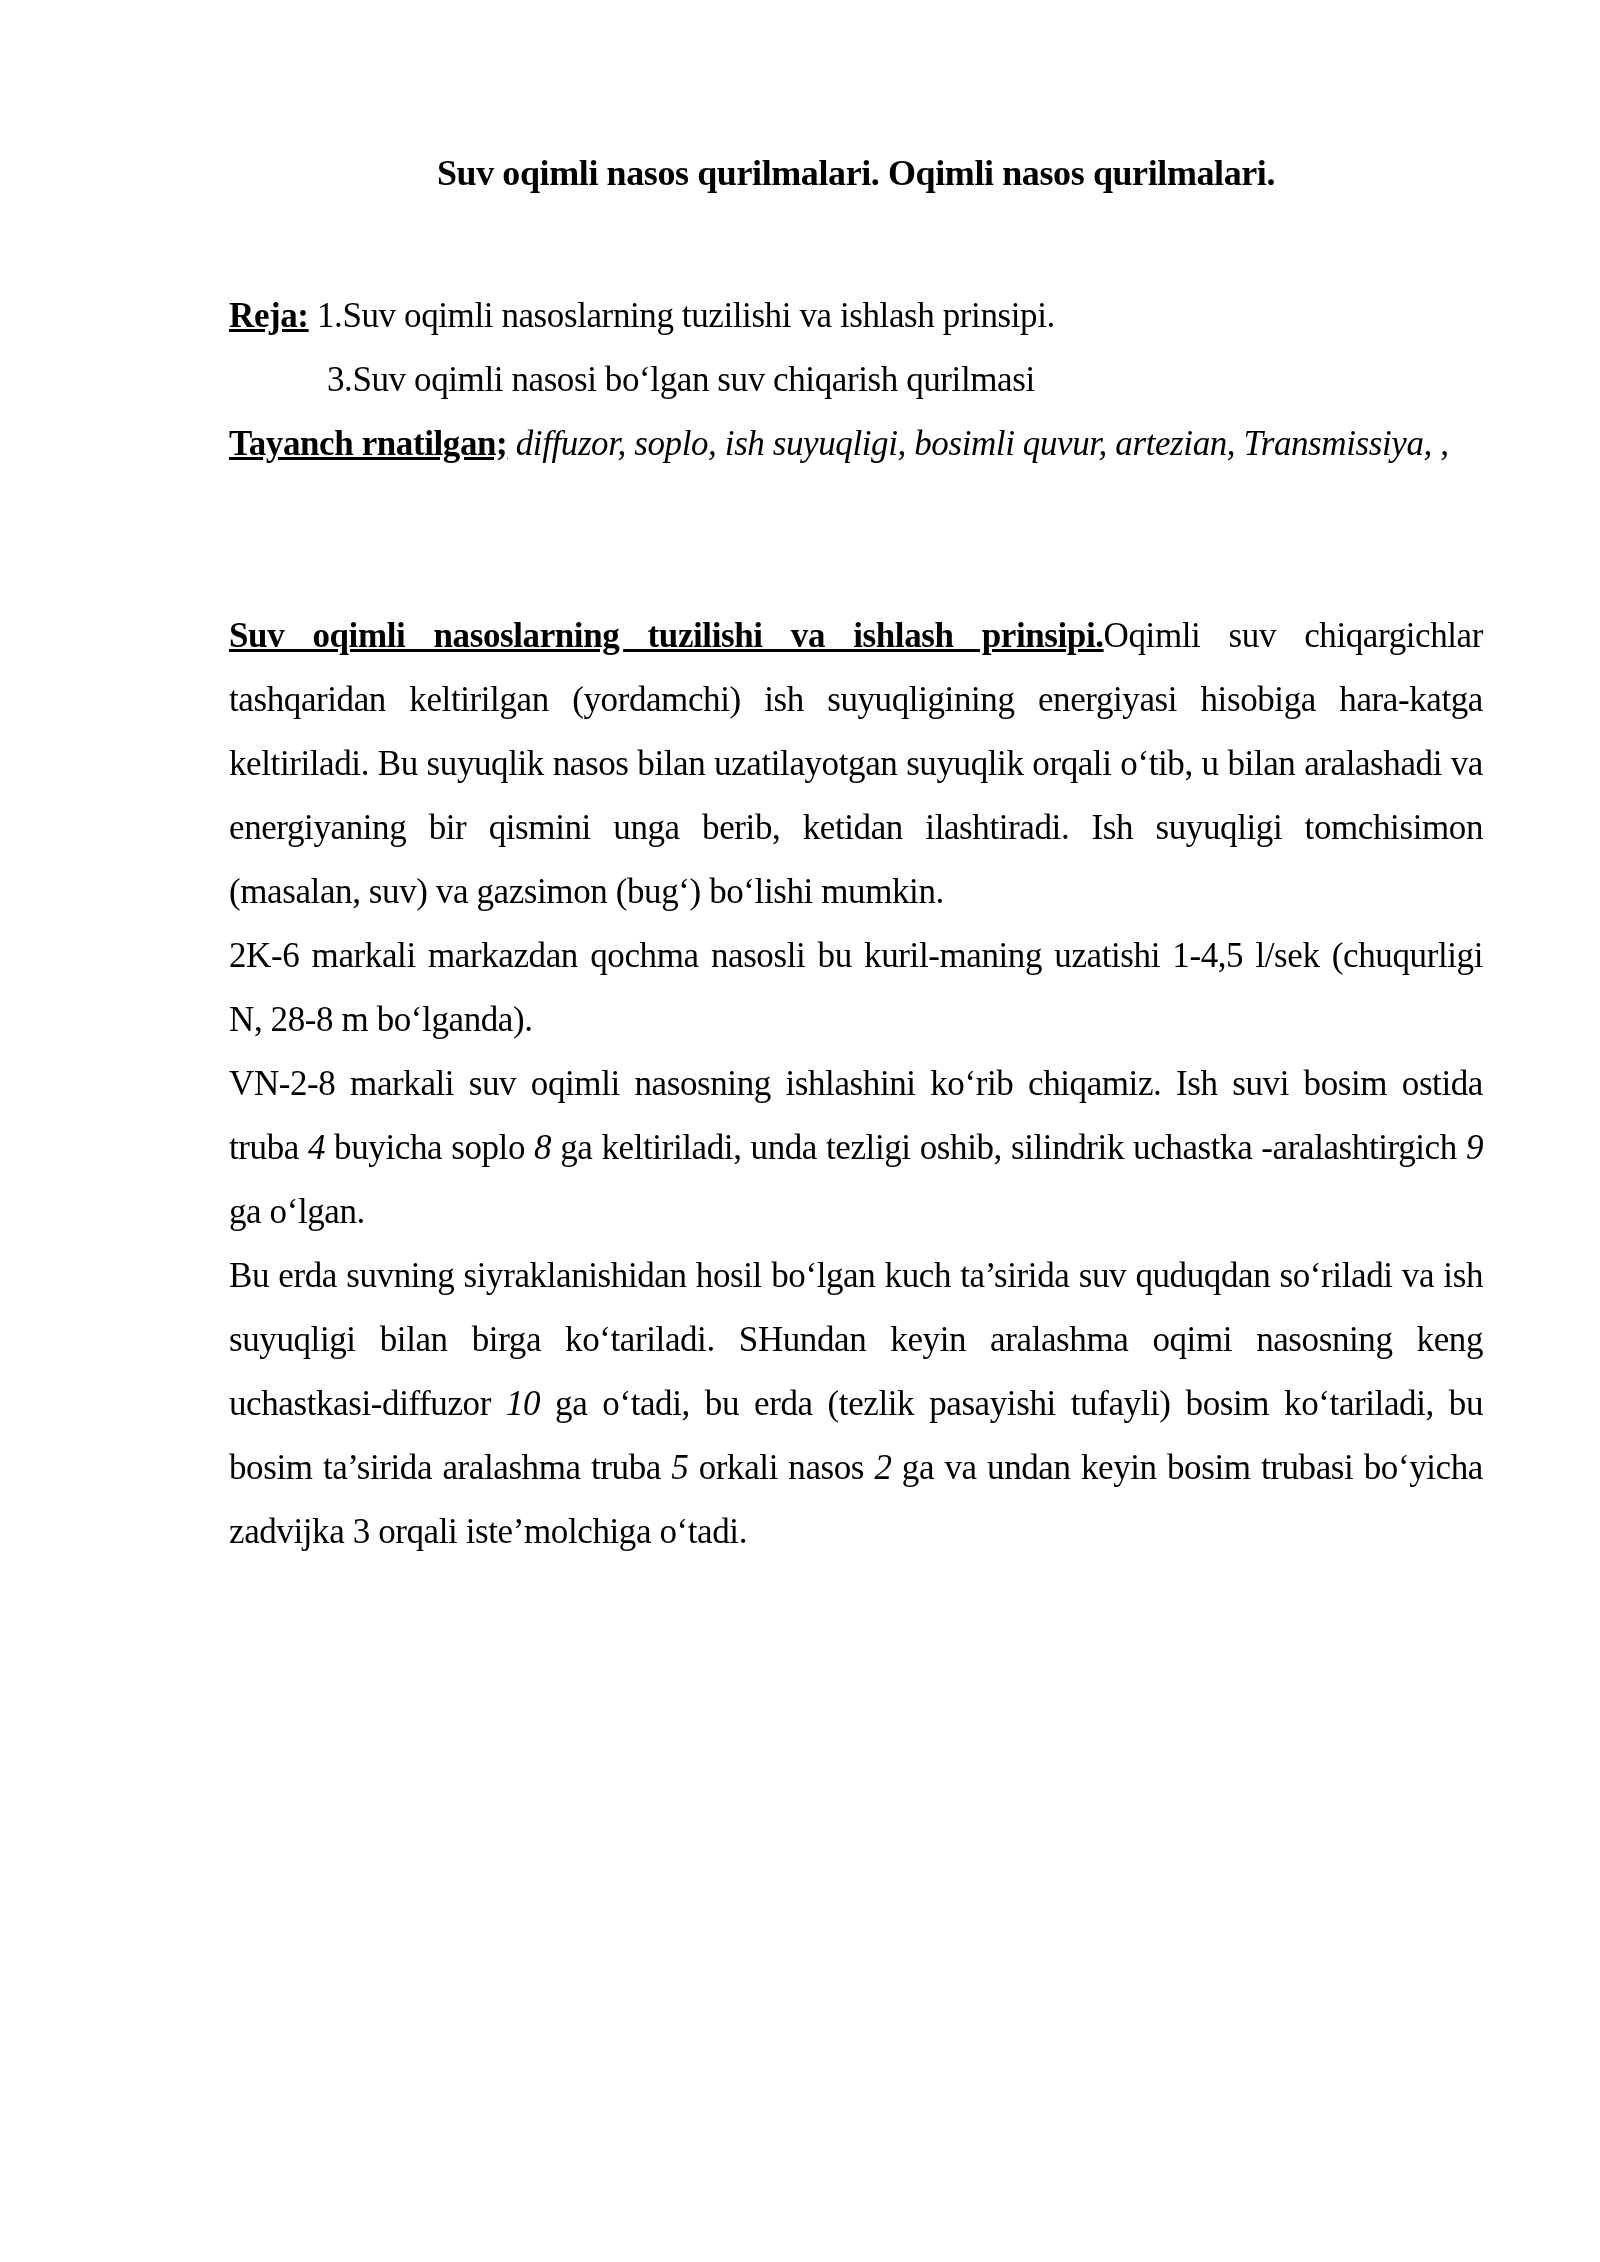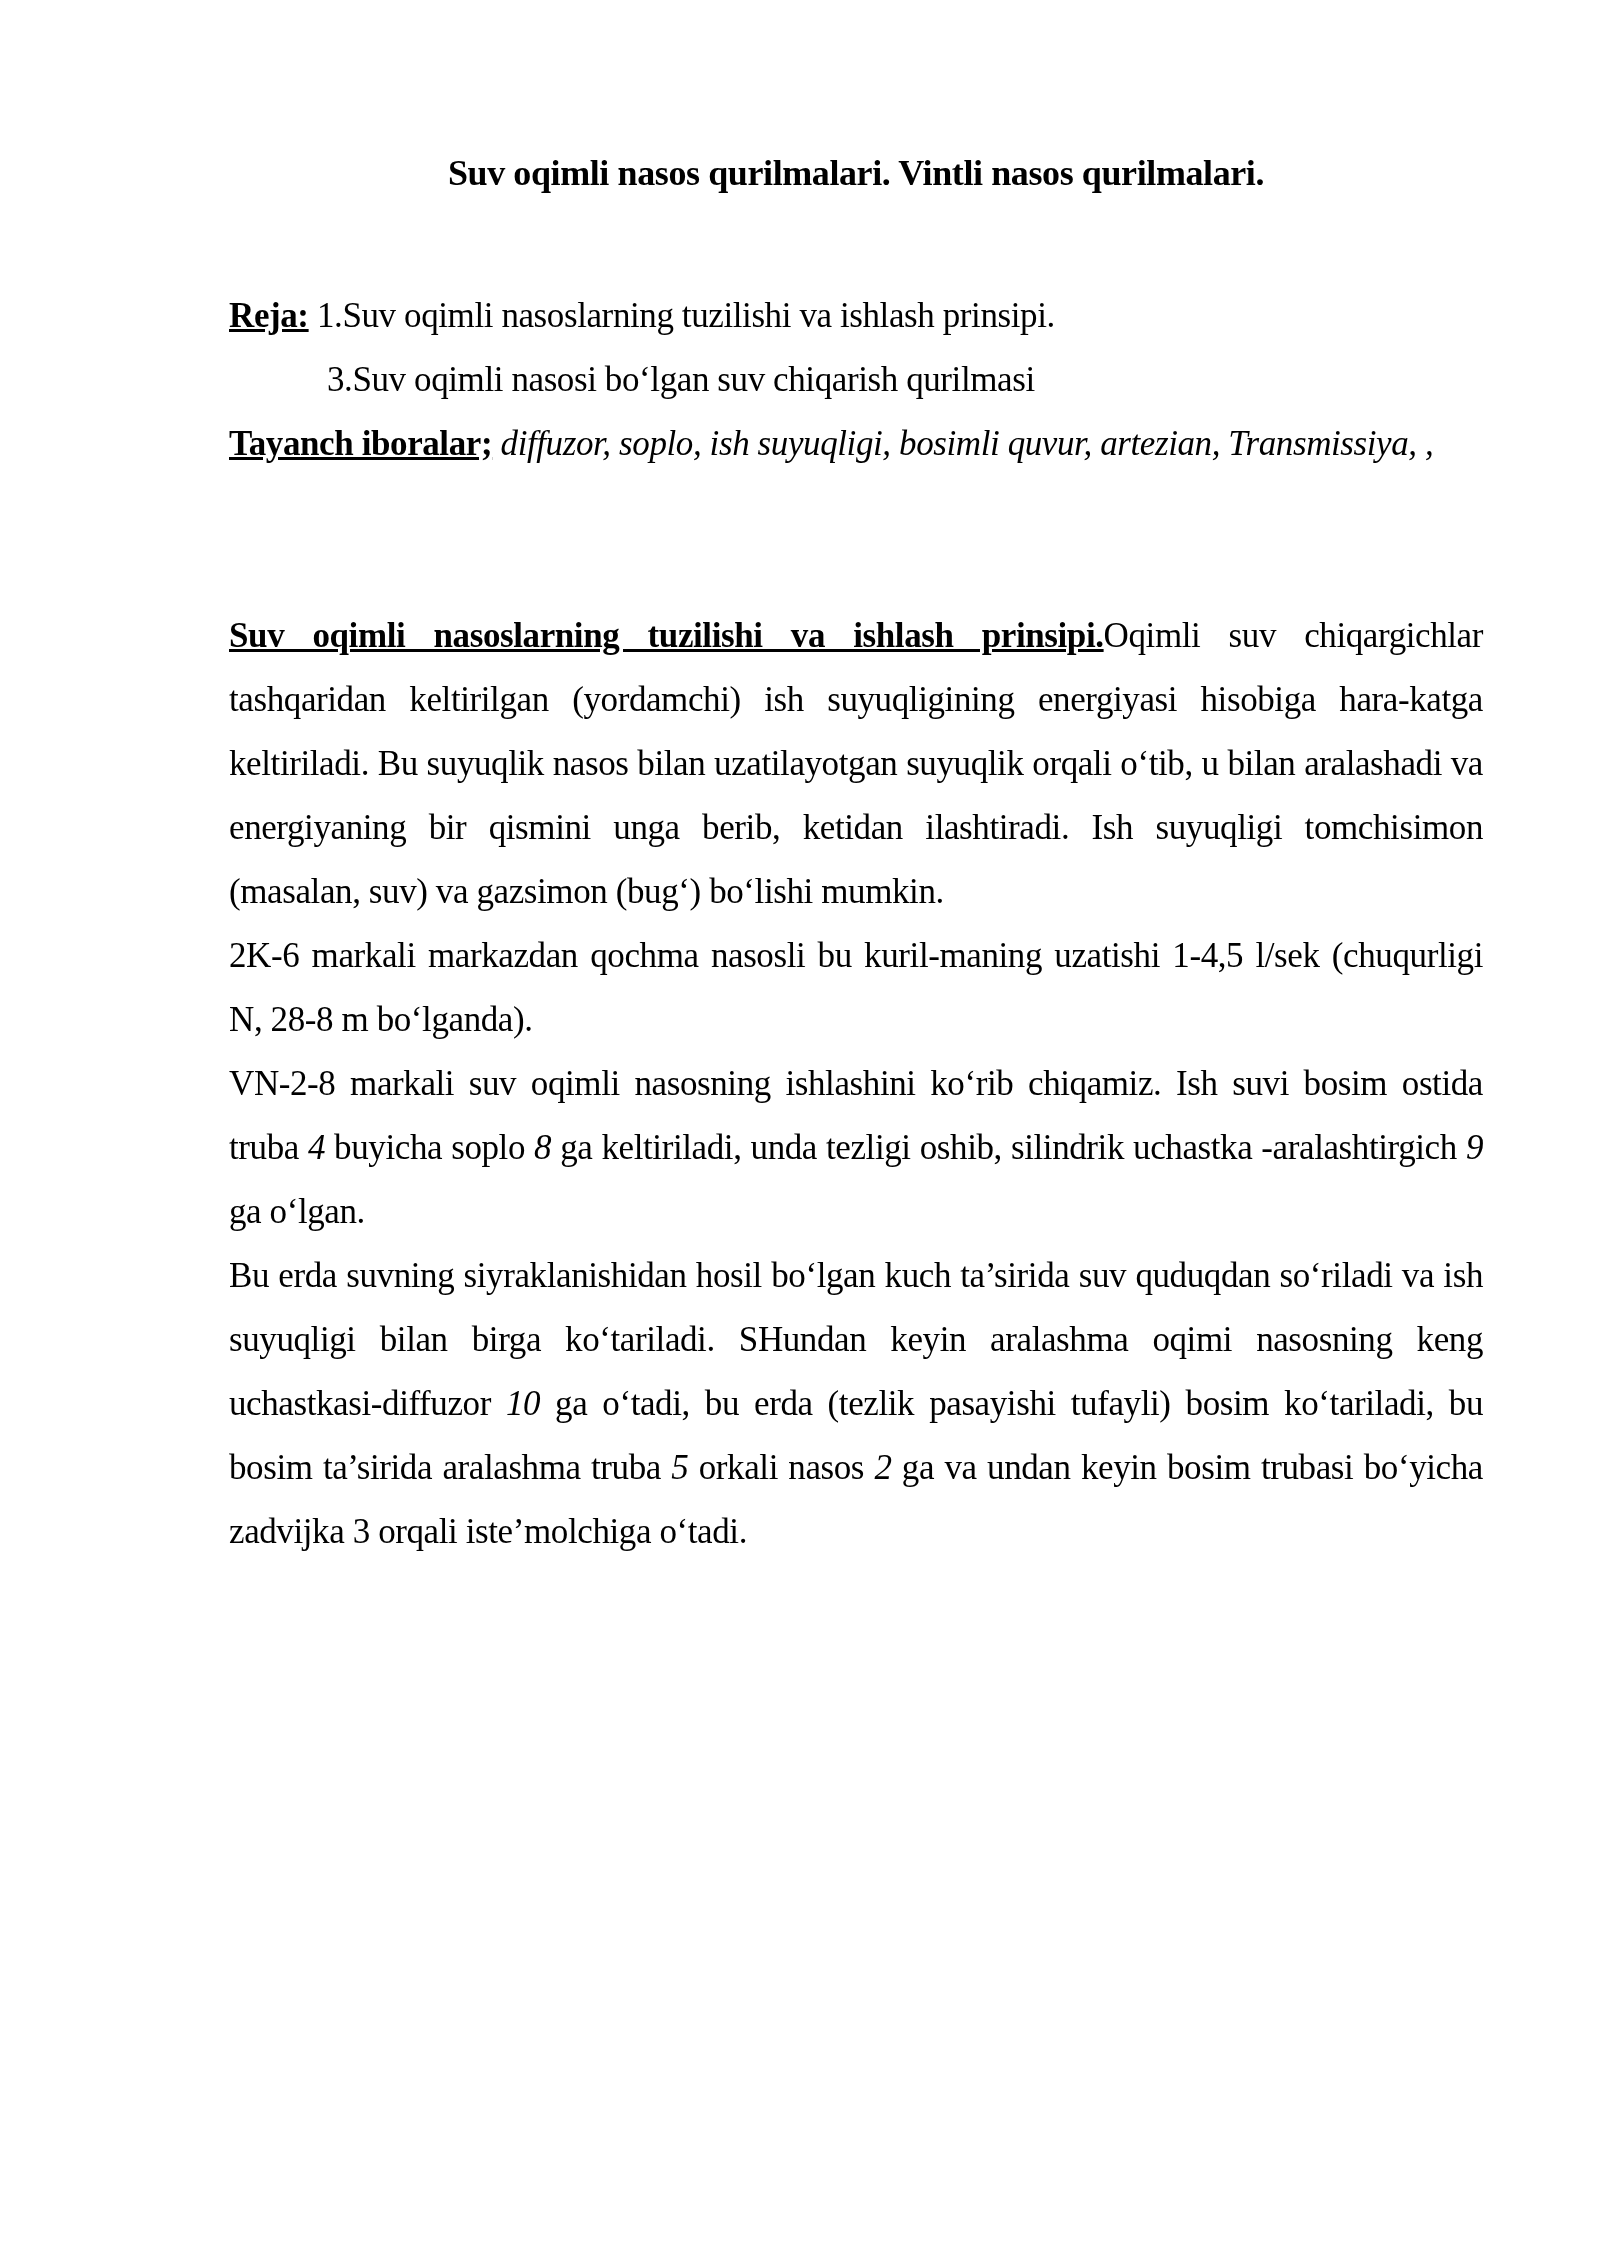--- a/index.html
+++ b/index.html
@@ -35,26 +35,26 @@
   .b { font-weight: bold; text-decoration: underline; }
   .i { font-style: italic; }
   .bodytext { margin-top: 128px; }
 </style>
 </head>
 <body>
 
 <div class="page">
   <div class="content">
 
-    <h1 class="title">Suv oqimli nasos qurilmalari. Vintli nasos qurilmalari.</h1>
+    <h1 class="title">Suv oqimli nasos qurilmalari. Oqimli nasos qurilmalari.</h1>
 
     <p class="plan-line"><span class="b">Reja:</span><span> 1.Suv oqimli nasoslarning tuzilishi va ishlash prinsipi.</span></p>
     <p class="plan-line indent">3.Suv oqimli nasosi bo‘lgan suv chiqarish qurilmasi</p>
 
-    <p class="jp"><span class="b">Tayanch iboralar;</span><span class="i"> diffuzor, soplo, ish suyuqligi, bosimli quvur, artezian, Transmissiya, ,</span></p>
+    <p class="jp"><span class="b">Tayanch rnatilgan;</span><span class="i"> diffuzor, soplo, ish suyuqligi, bosimli quvur, artezian, Transmissiya, ,</span></p>
 
     <div class="bodytext">
       <p class="jp"><span class="b">Suv oqimli nasoslarning tuzilishi va ishlash prinsipi.</span><span>Oqimli suv chiqargichlar tashqaridan keltirilgan (yordamchi) ish suyuqligining energiyasi hisobiga hara-katga keltiriladi. Bu suyuqlik nasos bilan uzatilayotgan suyuqlik orqali o‘tib, u bilan aralashadi va energiyaning bir qismini unga berib, ketidan ilashtiradi. Ish suyuqligi tomchisimon (masalan, suv) va gazsimon (bug‘) bo‘lishi mumkin.</span></p>
 
 
       <p class="jp">2K-6 markali markazdan qochma nasosli bu kuril-maning uzatishi 1-4,5 l/sek (chuqurligi  N, 28-8 m bo‘lganda).</p>
 
 
       <p class="jp"><span>VN-2-8 markali suv oqimli nasosning ishlashini ko‘rib chiqamiz. Ish suvi bosim ostida truba </span><span class="i">4</span><span> buyicha soplo </span><span class="i">8</span><span> ga keltiriladi, unda tezligi oshib, silindrik uchastka -aralashtirgich </span><span class="i">9</span><span> ga o‘lgan.</span></p>
 

